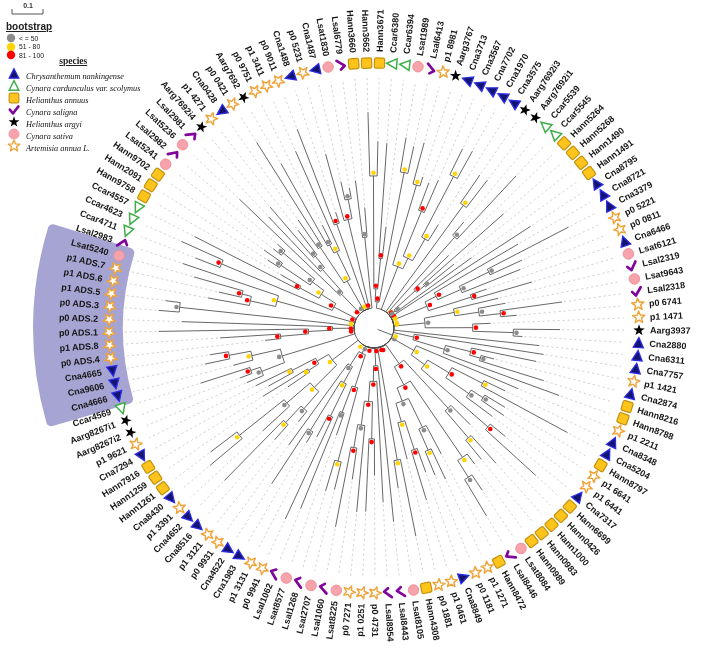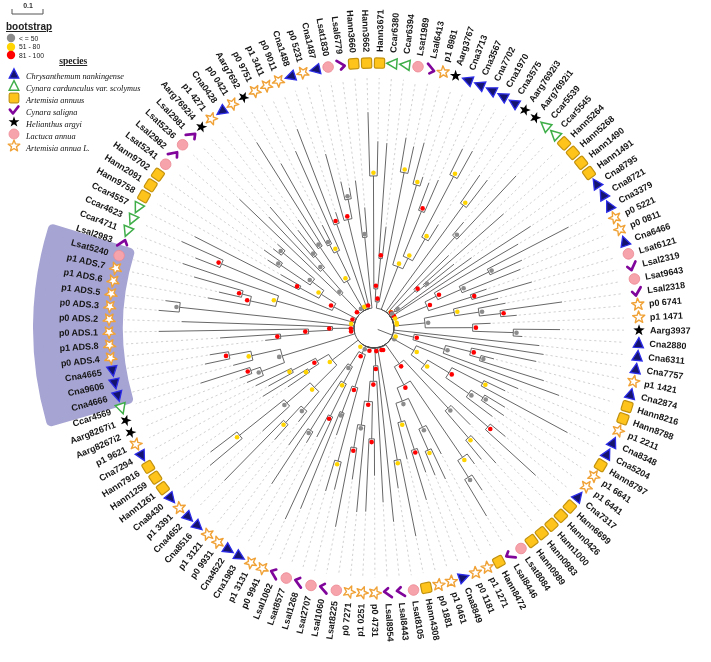--- a/index.html
+++ b/index.html
@@ -1245,21 +1245,21 @@
             </g>
           </svg>
           <span class="sp-name">Cynara cardunculus var. scolymus</span>
         </div>
         <div class="sp-row">
           <svg width="16" height="14">
             <g transform="translate(8,7) rotate(0) scale(0.95)">
               <rect x="-5.1" y="-5.1" width="10.2" height="10.2" rx="1.6" fill="#FFC41C" stroke="#C2920E" stroke-width="1.2"></rect>
             </g>
           </svg>
-          <span class="sp-name">Artemisia annuus</span>
+          <span class="sp-name">Helianthus annuus</span>
         </div>
         <div class="sp-row">
           <svg width="16" height="14">
             <g transform="translate(8,7) rotate(0) scale(0.95)">
               <path d="M-4.4,-0.4 L-1.1,3.7 L4.7,-3.8" fill="none" stroke="#80059B" stroke-width="2.7" stroke-linecap="round" stroke-linejoin="round"></path>
             </g>
           </svg>
           <span class="sp-name">Cynara saligna</span>
         </div>
         <div class="sp-row">
@@ -1269,21 +1269,21 @@
             </g>
           </svg>
           <span class="sp-name">Helianthus argyi</span>
         </div>
         <div class="sp-row">
           <svg width="16" height="14">
             <g transform="translate(8,7) rotate(0) scale(0.95)">
               <circle r="5.3" fill="#F7A3AB" stroke="#EC8C97" stroke-width="0.8"></circle>
             </g>
           </svg>
-          <span class="sp-name">Lactuca annua</span>
+          <span class="sp-name">Cynara sativa</span>
         </div>
         <div class="sp-row">
           <svg width="16" height="14">
             <g transform="translate(8,7) rotate(0) scale(0.95)">
               <path d="M0.00,-6.40 L1.59,-2.18 L6.09,-1.98 L2.57,0.83 L3.76,5.18 L0.00,2.70 L-3.76,5.18 L-2.57,0.83 L-6.09,-1.98 L-1.59,-2.18 Z" fill="#fff" stroke="#F0A237" stroke-width="1.4" stroke-linejoin="round"></path>
             </g>
           </svg>
           <span class="sp-name">Artemisia annua L.</span>
         </div>
       </div>

